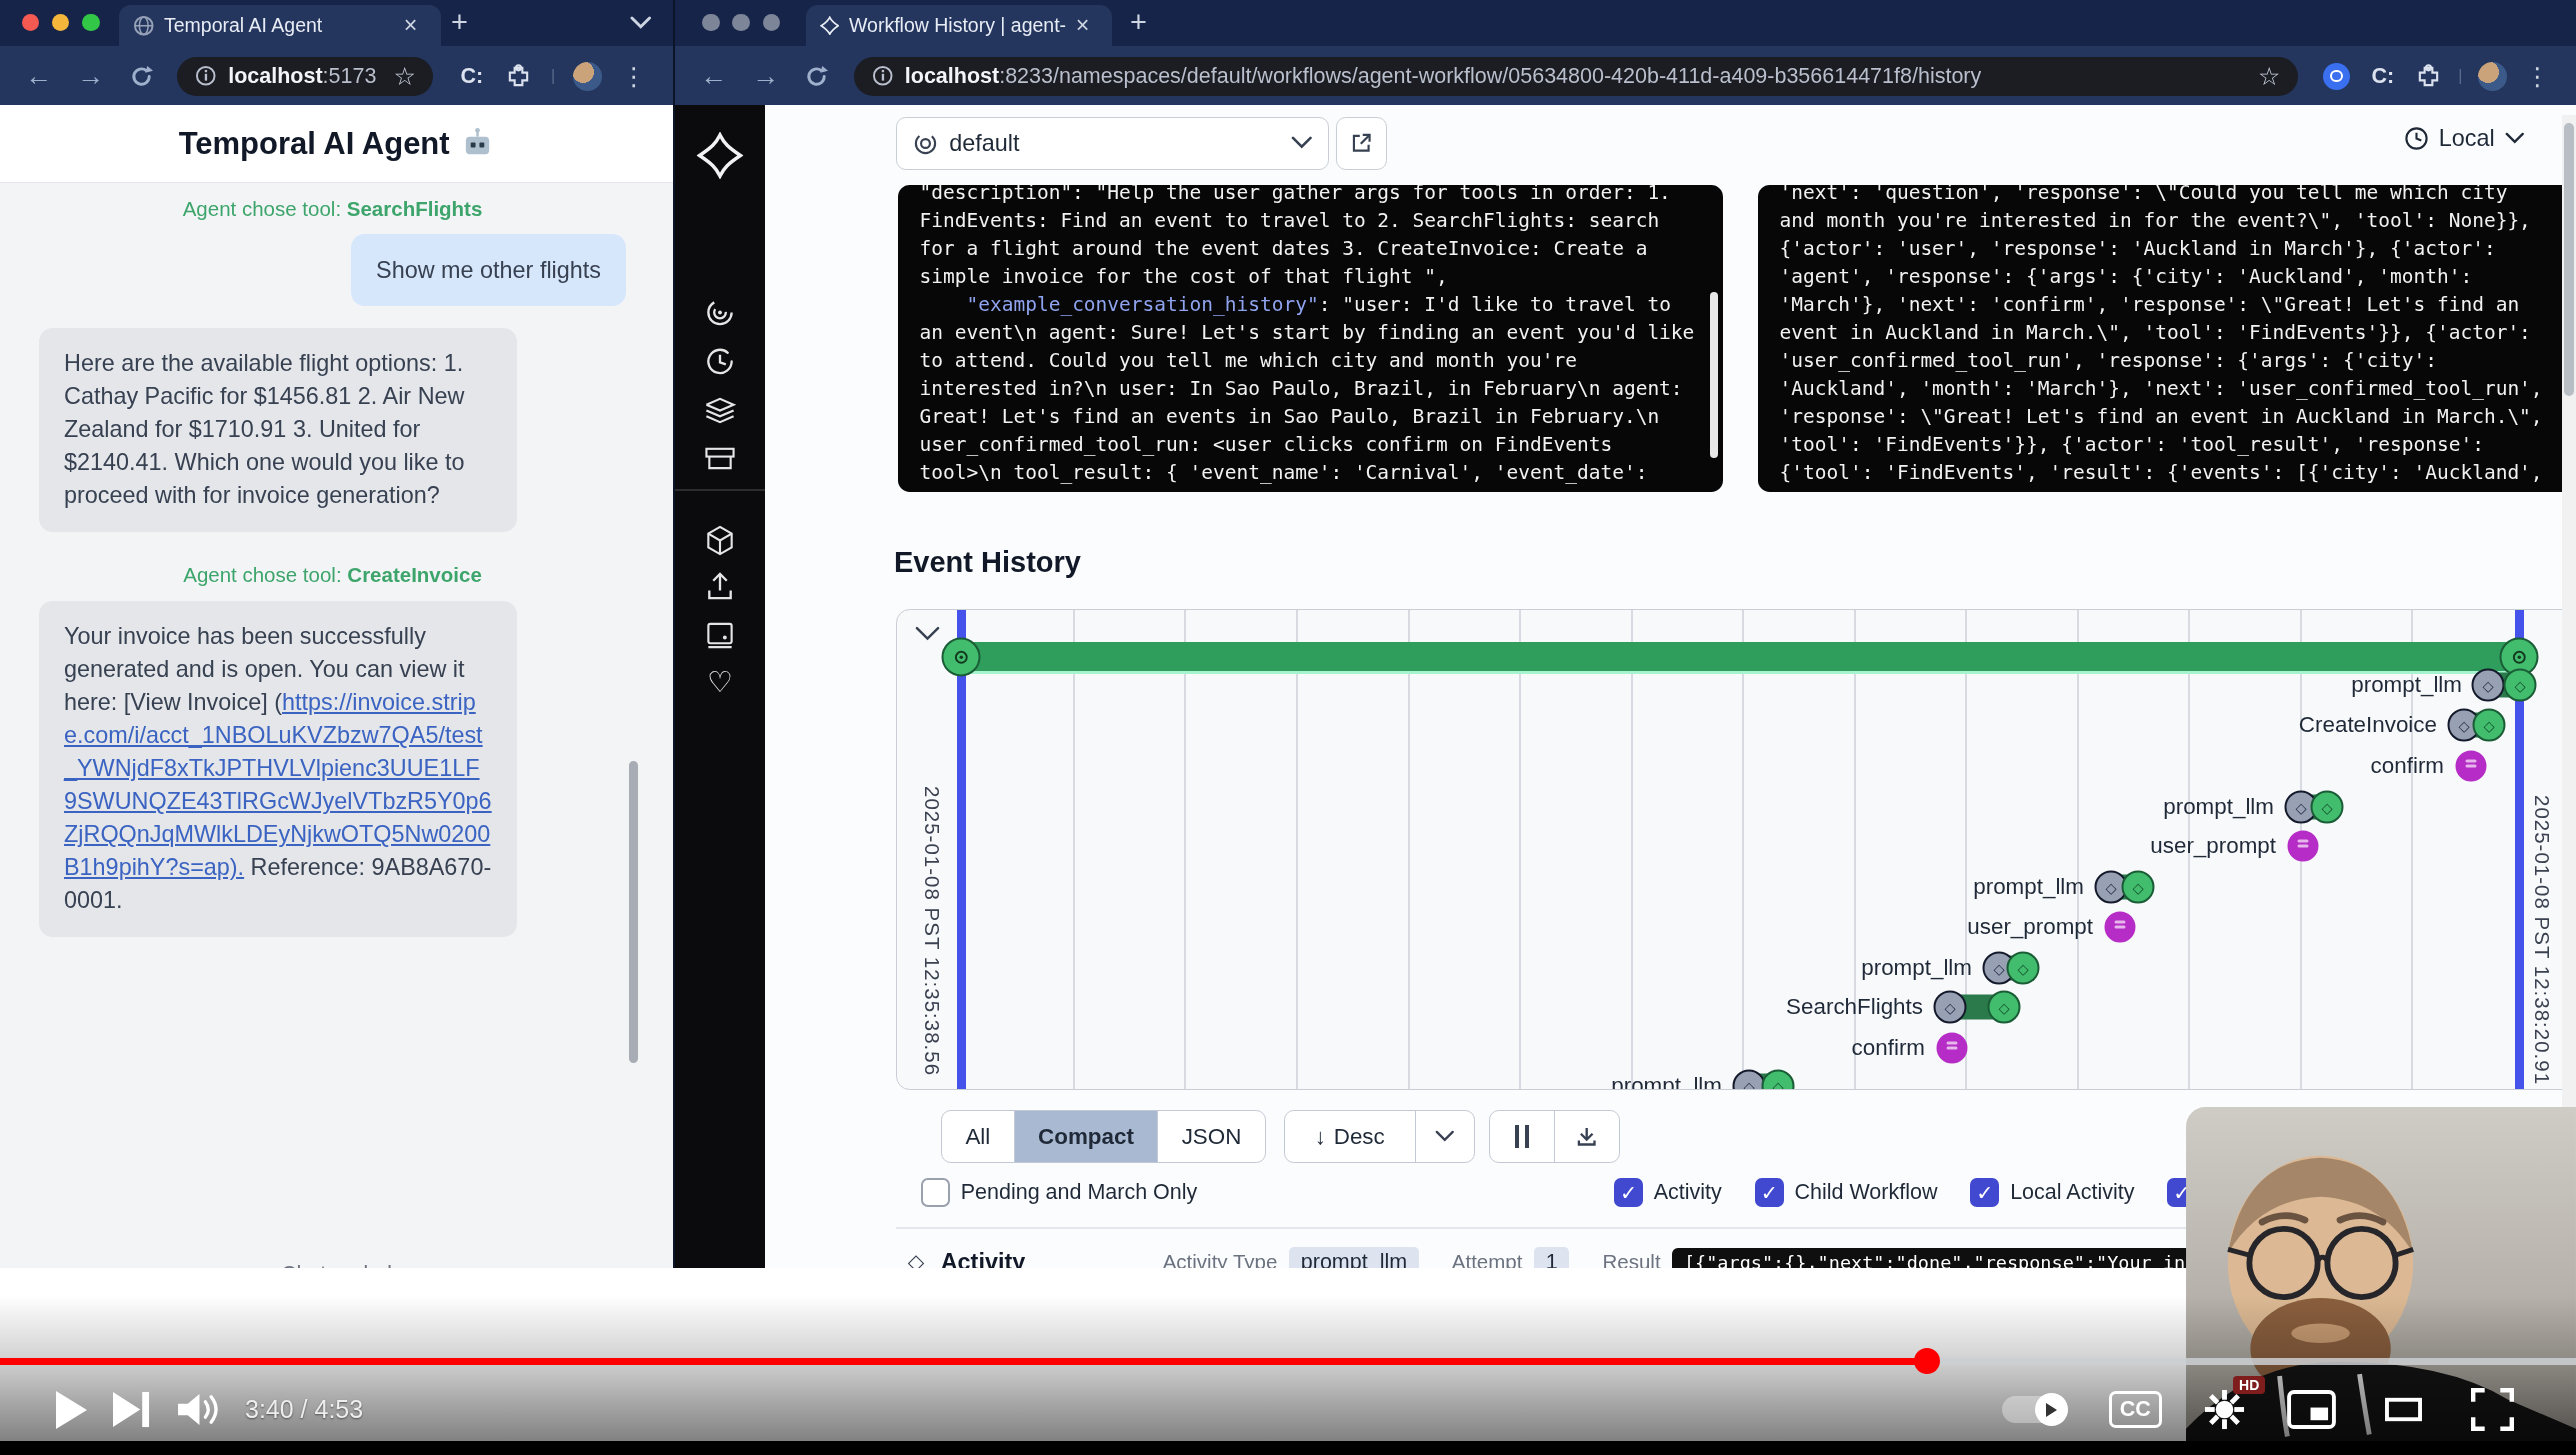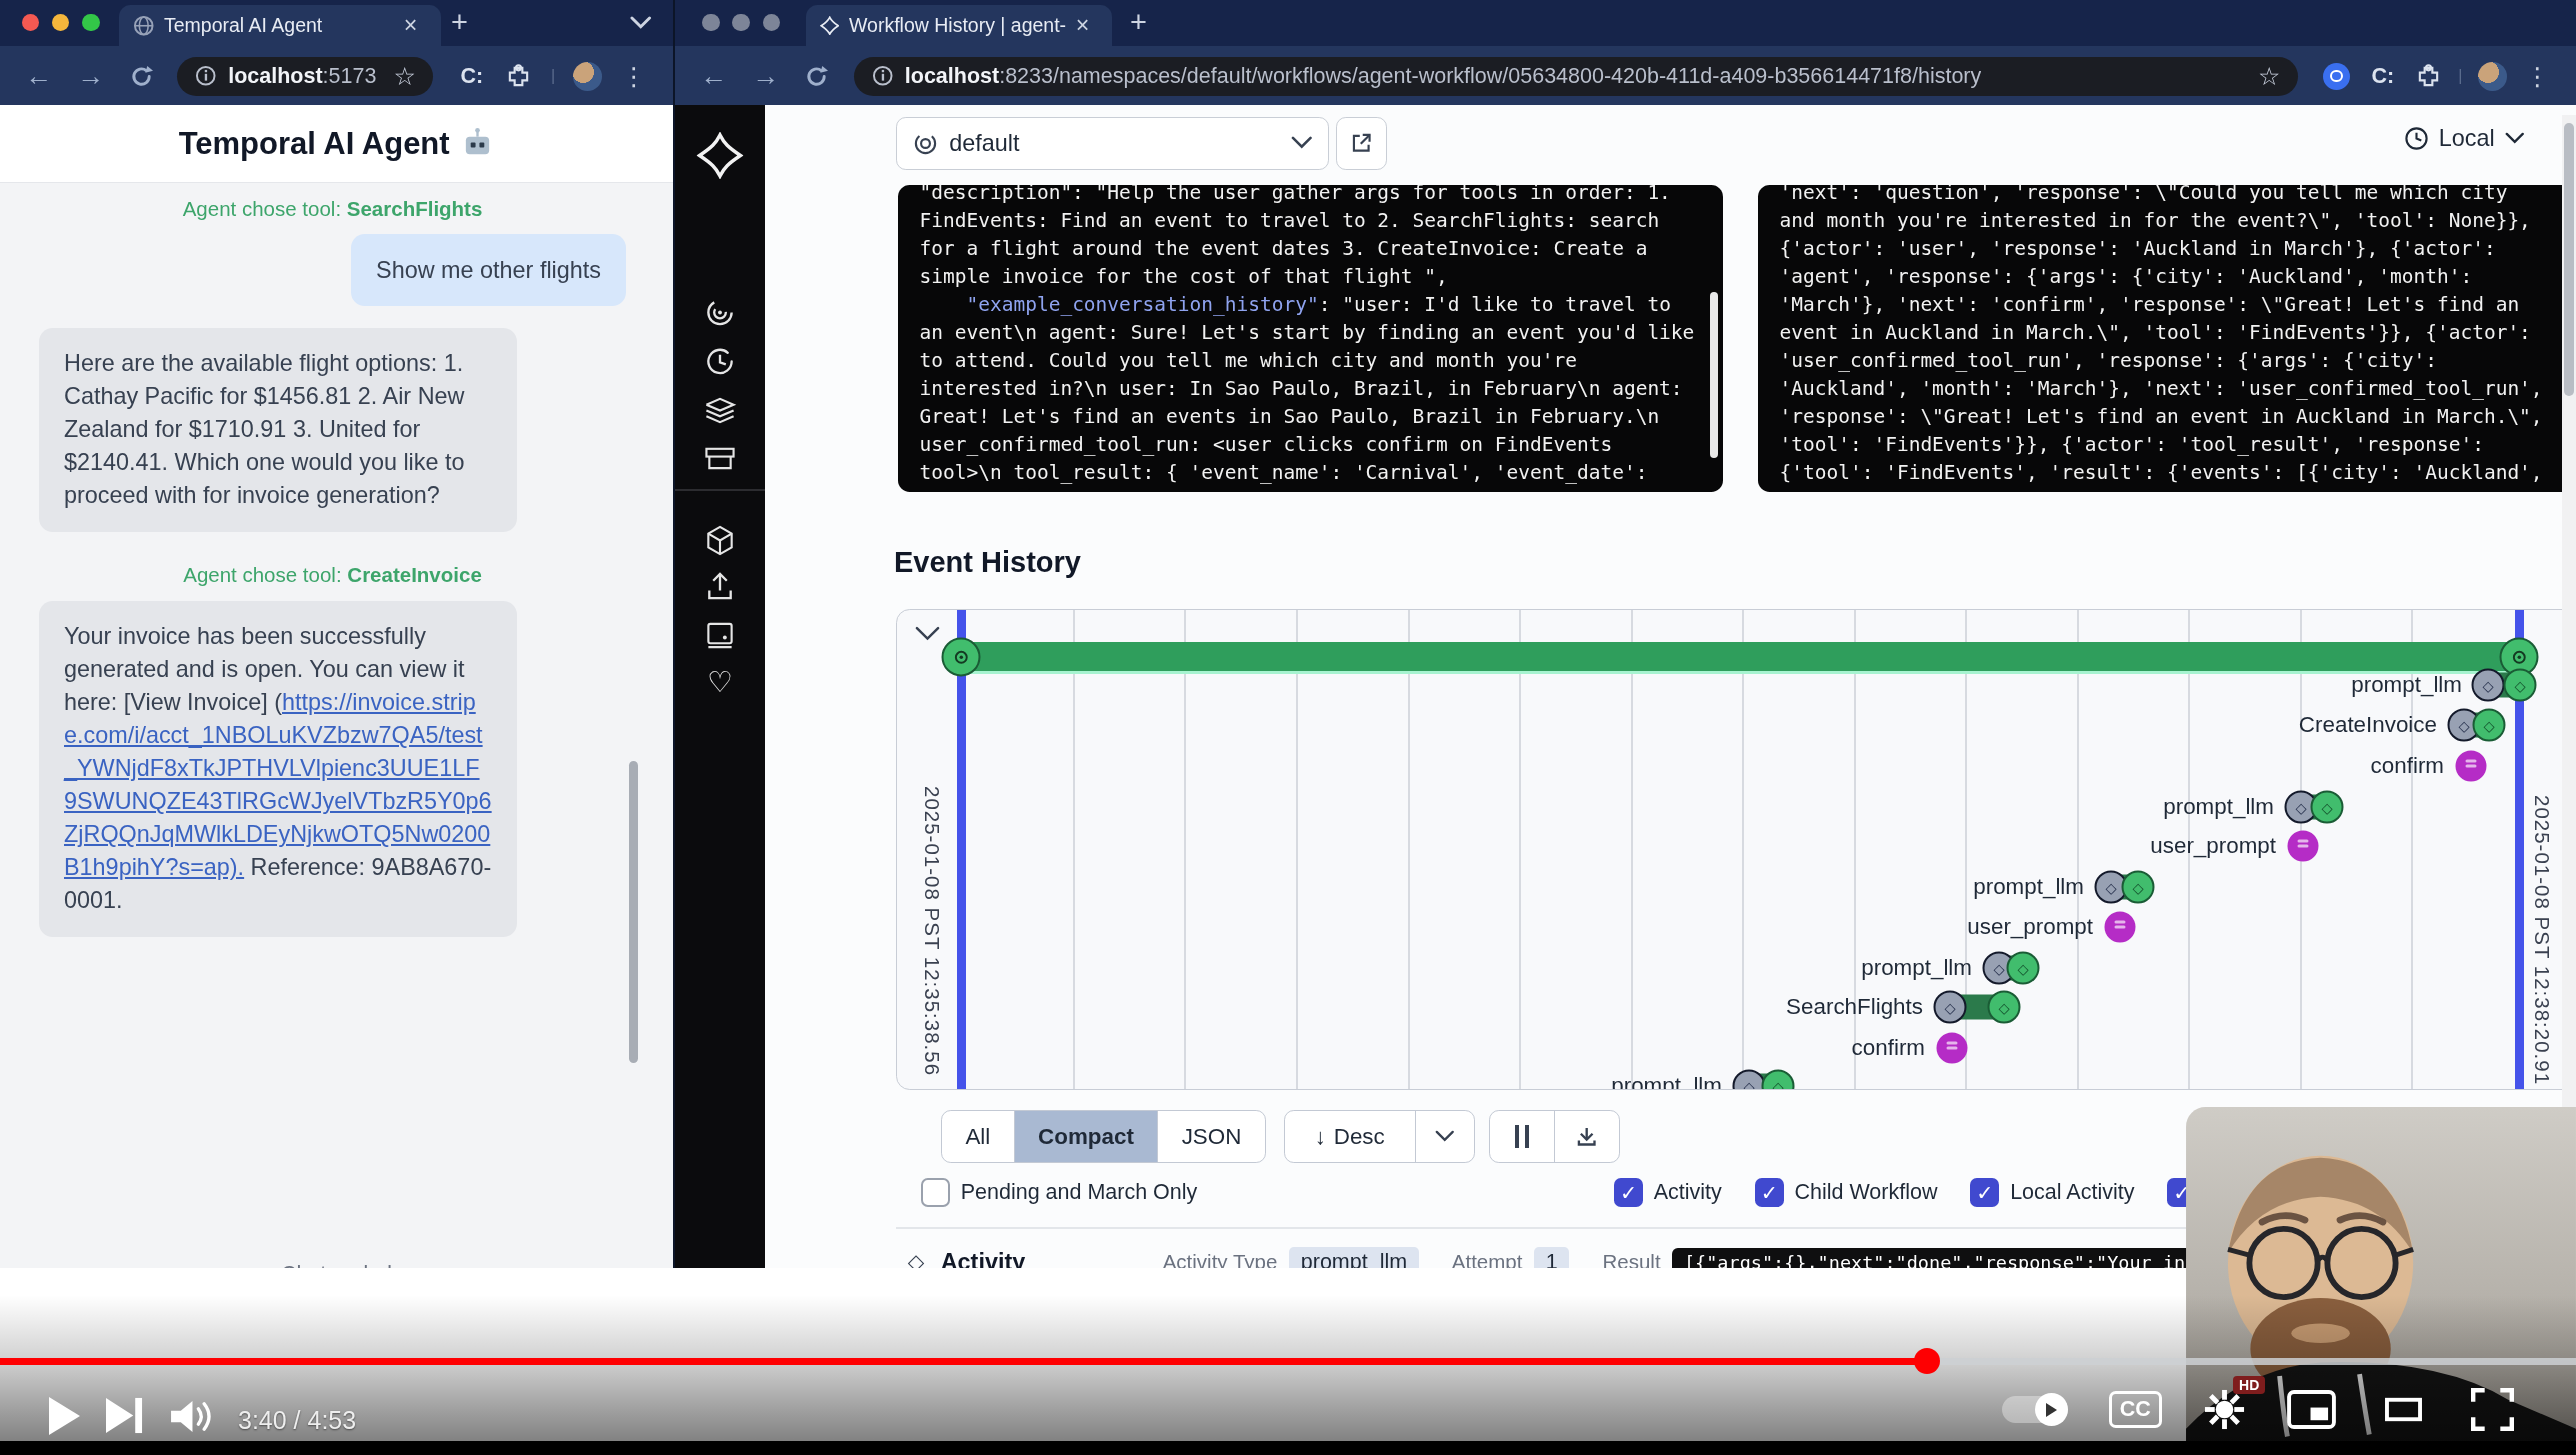--- a/index.html
+++ b/index.html
@@ -599,21 +599,21 @@
       <path d="M96 276 q4 40 8 62" fill="none" stroke="#e8e8e8" stroke-width="5"></path>
       <path d="M178 274 q6 40 10 62" fill="none" stroke="#e8e8e8" stroke-width="5"></path>
     </svg>
   </div>
 
   <div class="vid-gradient"></div>
   <div class="progress-track"></div>
   <div class="progress-fill" id="progress-fill" style="width: 1927px;"></div>
   <div class="progress-dot" id="progress-dot" style="left: 1914px;"></div>
 
-  <div class="vc" style="left:49px; gap:24px;align-items:flex-end;">
+  <div class="vc" style="left:56px; gap:24px;">
     <span class="play-tri"></span>
     <svg width="41" height="39" viewBox="0 0 42 40">
         <polygon points="2,2 30,20 2,38" fill="#fff"></polygon>
         <rect x="32" y="2" width="7" height="36" fill="#fff"></rect>
       </svg>
     <svg width="45" height="37" viewBox="0 0 46 38">
         <polygon points="2,13 12,13 24,3 24,35 12,25 2,25" fill="#fff"></polygon>
         <path d="M30 11q6 8 0 16" fill="none" stroke="#fff" stroke-width="3.4" stroke-linecap="round"></path>
         <path d="M36 6q10 13 0 26" fill="none" stroke="#fff" stroke-width="3.4" stroke-linecap="round"></path>
       </svg>

